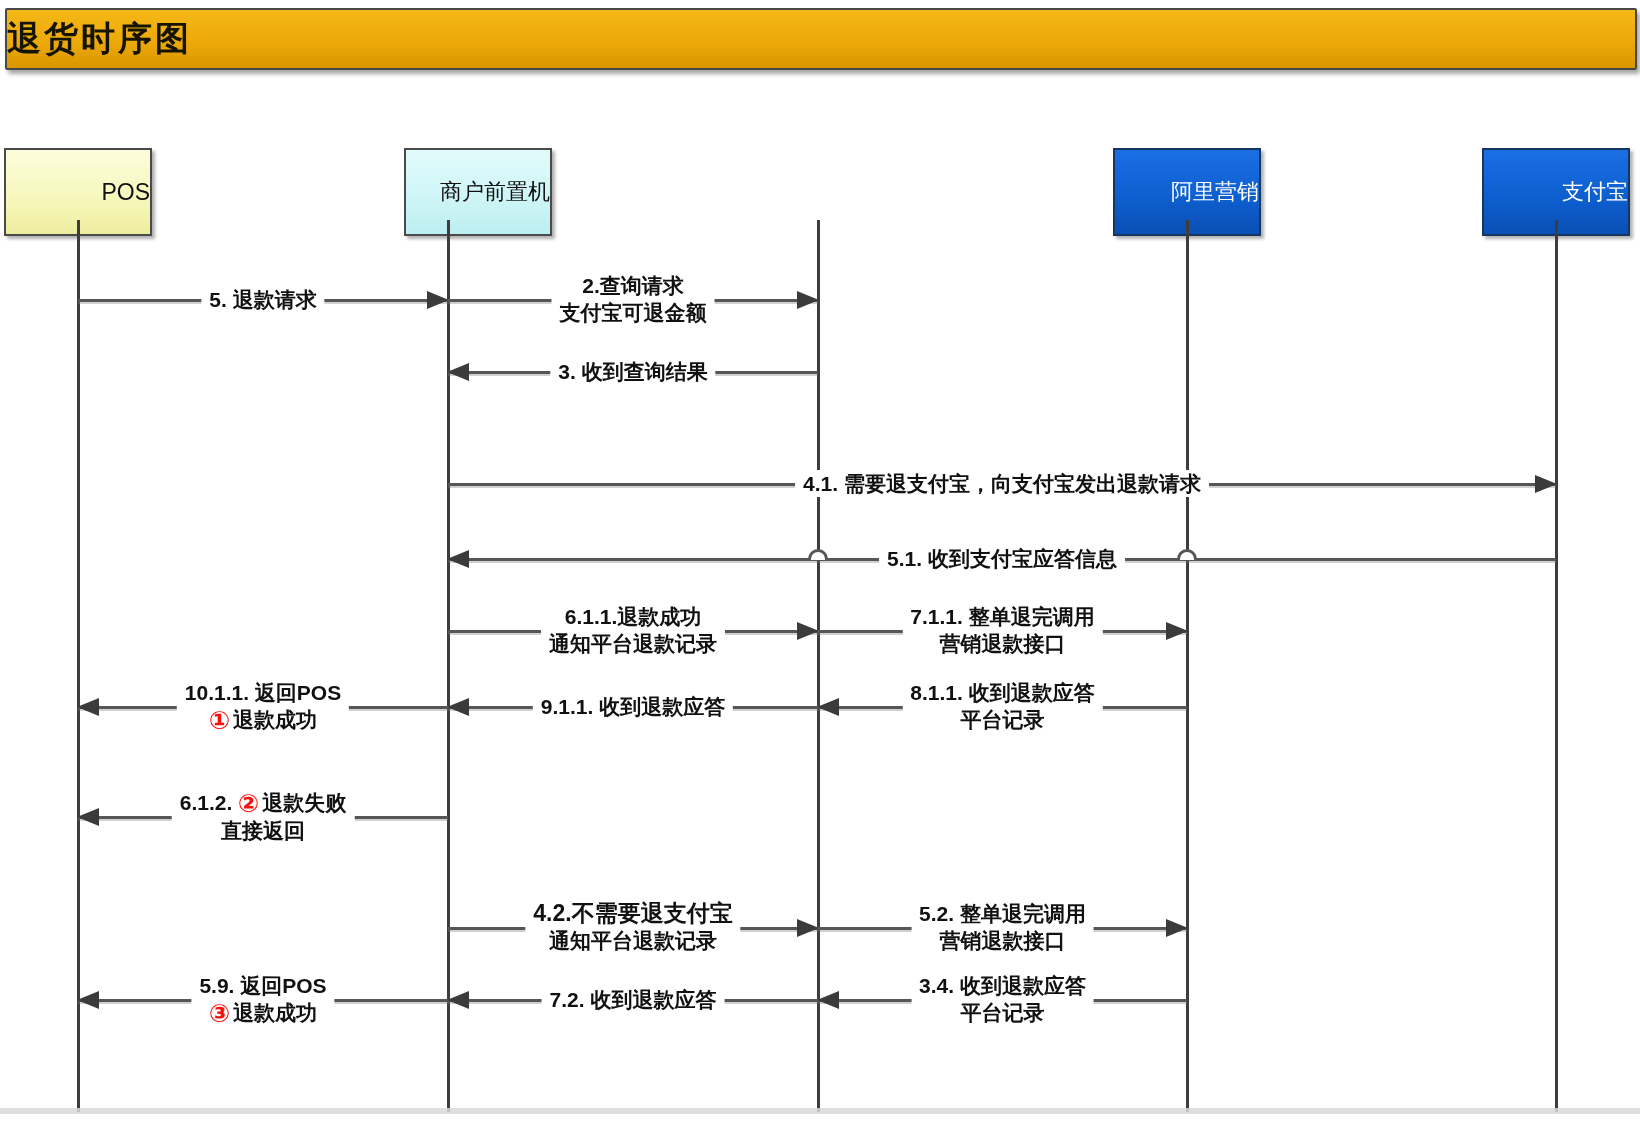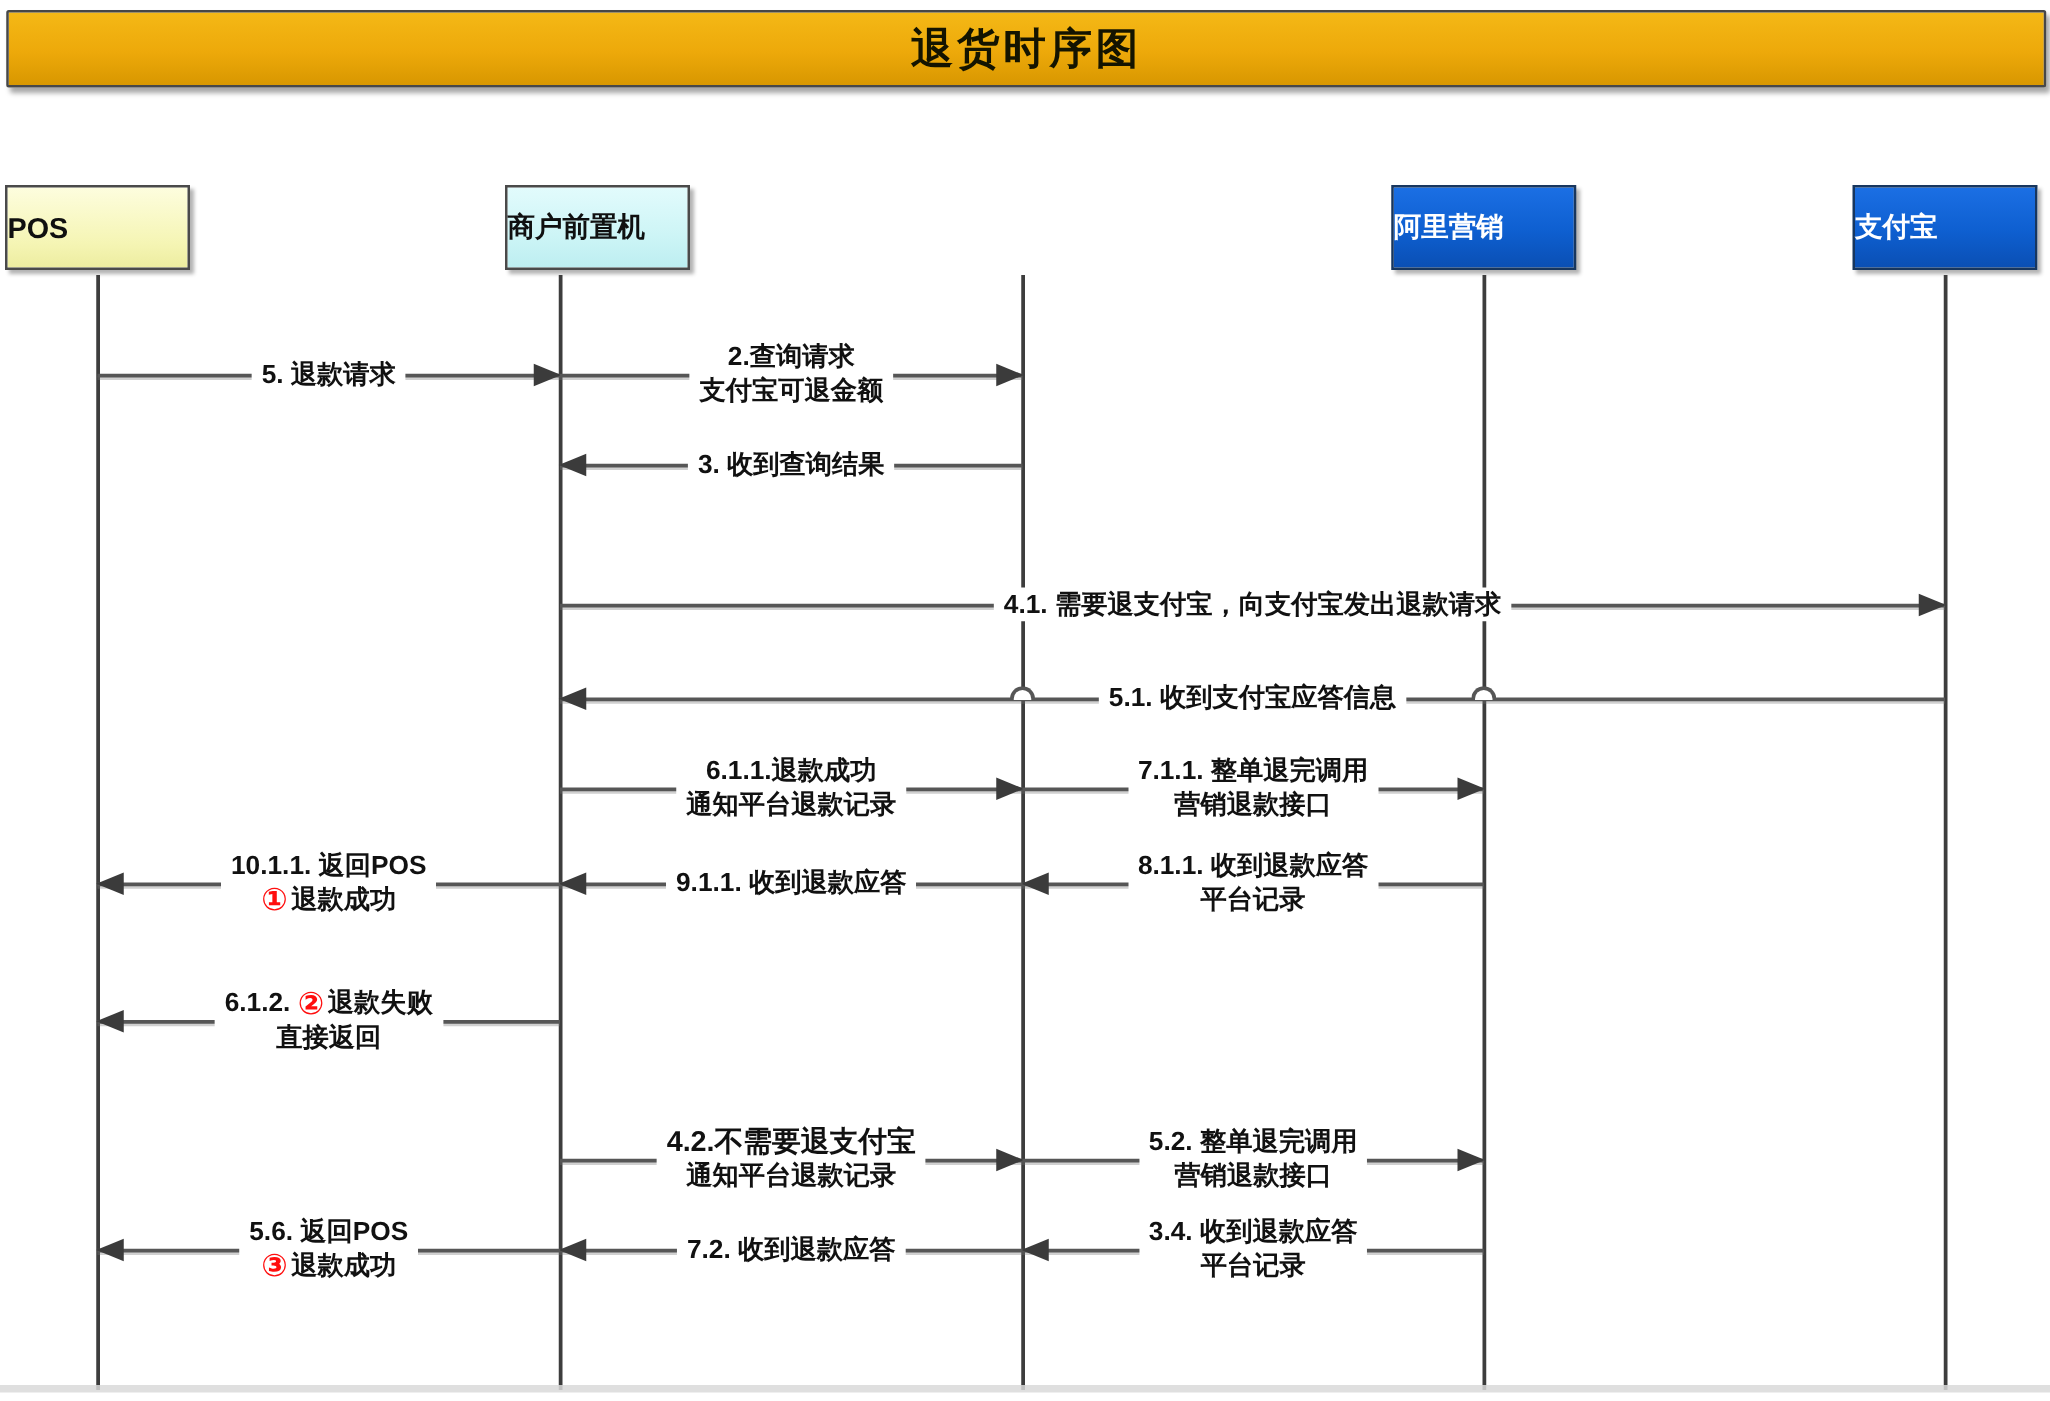--- a/index.html
+++ b/index.html
@@ -5,29 +5,29 @@
   html,body{margin:0;padding:0;background:#ffffff;}
   body{width:1640px;height:1121px;font-family:"Liberation Sans","DejaVu Sans",sans-serif;}
   .stage{position:relative;width:1640px;height:1121px;background:#ffffff;overflow:hidden;}
 
   
   .title-bar{
     position:absolute;left:5px;top:8px;width:1628px;height:58px;
     background:linear-gradient(180deg,#F4B816 0%,#EDA90A 55%,#D89700 100%);
     border:2px solid #474747;border-radius:2px;
     box-shadow:3px 4px 4px rgba(0,0,0,0.35);
-    display:flex;align-items:center;justify-content:center;font-family:Liberation Serif, serif;
+    display:flex;align-items:center;justify-content:flex-start;font-family:Liberation Serif, serif;
   }
   .title-bar .t{font-size:34px;font-weight:bold;color:#141400;letter-spacing:3px;}
 
   
   .actor{
-    position:absolute;top:148px;width:148px;height:68px;box-sizing:border-box;
-    border:2px solid #4a4a4a;display:flex;align-items:center;justify-content:flex-start;
-    font-weight:bold;box-shadow:3px 3px 3px rgba(0,0,0,0.30);
+    position:absolute;top:148px;width:148px;height:88px;box-sizing:border-box;
+    border:2px solid #4a4a4a;display:flex;align-items:center;justify-content:flex-end;
+    font-weight:normal;box-shadow:3px 3px 3px rgba(0,0,0,0.30);
   }
   .actor.yellow{background:linear-gradient(180deg,#FDFDDE 0%,#F5F5B4 70%,#EDEDA0 100%);color:#101010;font-size:23px;}
   .actor.cyan{background:linear-gradient(180deg,#E2FBFC 0%,#CDF5F6 60%,#BDEEF1 100%);color:#101010;font-size:22px;}
   .actor.blue{background:linear-gradient(180deg,#1B6FE4 0%,#0E5FD0 55%,#0A4FB4 100%);color:#ffffff;font-size:22px;border-color:#17365e;}
 
   
   .lifeline{position:absolute;top:220px;width:3px;height:892px;background:#3d3d3d;}
 
   
   .msg{position:absolute;height:0;}
@@ -196,19 +196,19 @@
   <div class="msg" style="left:448px;top:1000px;width:370px;">
     <div class="mline"></div>
     <div class="ah left"></div>
     <div class="mlabel single">7.2. 收到退款应答</div>
   </div>
 
   <div class="msg" style="left:78px;top:1000px;width:370px;">
     <div class="mline"></div>
     <div class="ah left"></div>
     <div class="mlabel double">
-      <span class="row">5.6. 返回POS</span>
+      <span class="row">5.9. 返回POS</span>
       <span class="row"><span class="badge">③</span><span>退款成功</span></span>
     </div>
   </div>
 
   <div class="bottom-band"></div>
 </div>
 
 </body></html>

